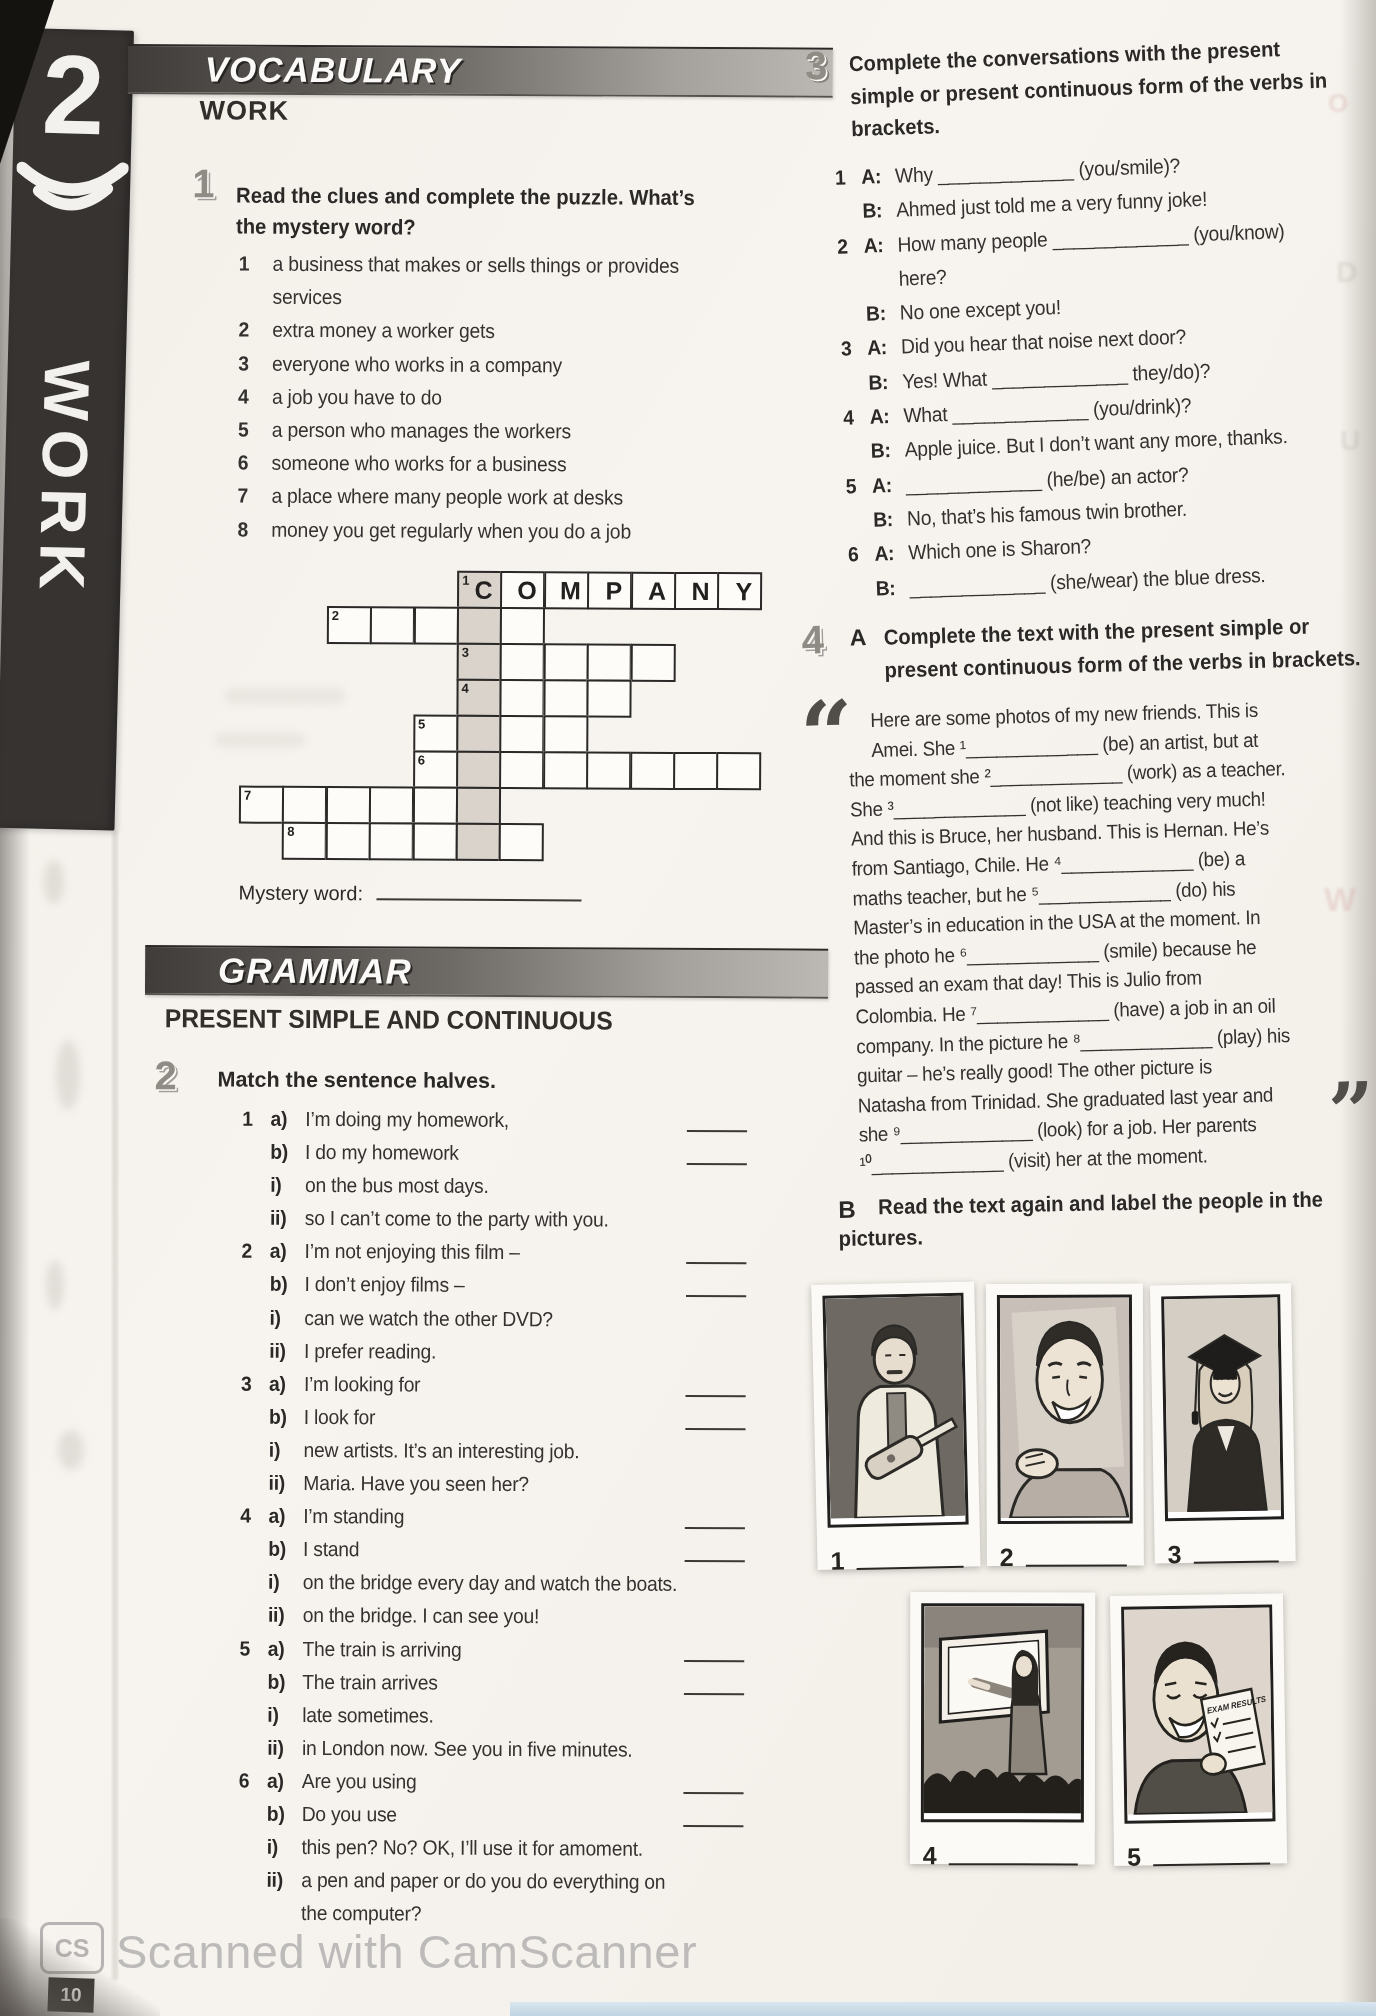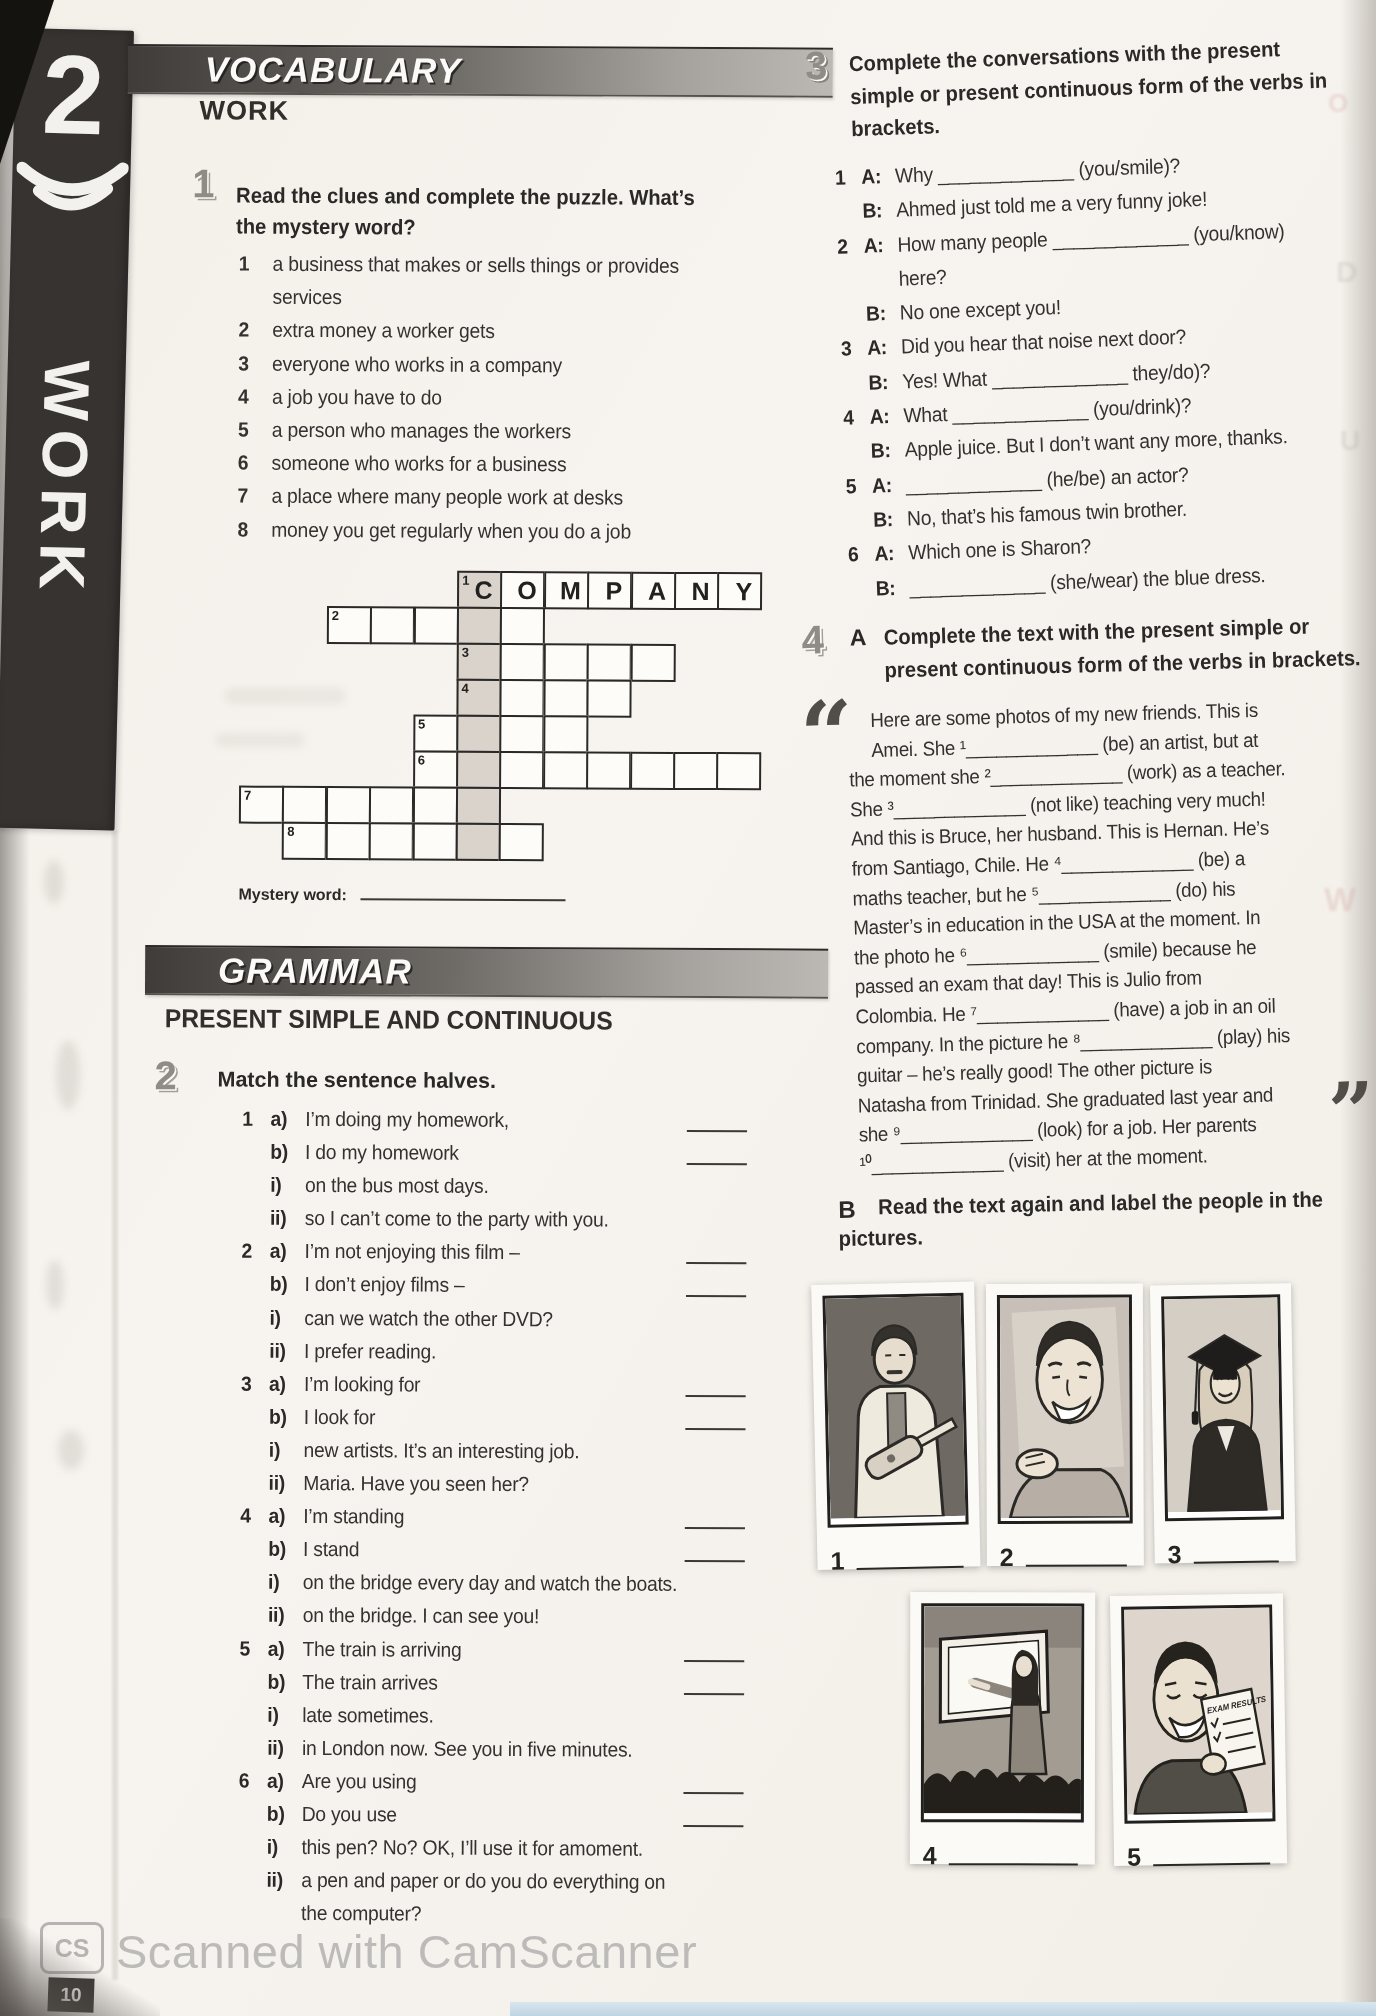--- a/index.html
+++ b/index.html
@@ -56,21 +56,21 @@
 
   
   #crossword{position:absolute;}
   .cw-cell{position:absolute;width:45px;height:38px;box-sizing:border-box;
            border:2.2px solid #2b2927;background:#fdfcf9;}
   .cw-cell.shaded{background:#d9d3cc;}
   .cw-num{position:absolute;left:3px;top:1px;font-size:13px;font-weight:700;color:#232120;line-height:1;}
   .cw-letter{position:absolute;inset:0;display:flex;align-items:center;justify-content:center;
              font-size:25px;font-weight:700;color:#232120;padding-left:8px;}
   .mystery{display:flex;align-items:baseline;}
-  .mystery .lbl{font-size:16px;font-weight:700;color:#2b2927;}
+  .mystery .lbl{font-size:20px;font-weight:400;color:#2b2927;}
   .mystery .mline{width:205px;border-bottom:2.5px solid #3b3835;height:20px;margin-left:14px;}
 
   
   #match-list{width:537px;font-size:20.5px;line-height:33.1px;letter-spacing:-.25px;}
   .m-row{display:flex;align-items:flex-start;}
   .m-num{width:30px;font-weight:700;flex:none;color:#2b2927;}
   .m-label{width:37px;font-weight:700;flex:none;color:#2b2927;}
   .m-text{white-space:nowrap;}
   .m-blank{margin-left:auto;width:64px;height:26px;border-bottom:2px solid #3b3835;flex:none;}
 

